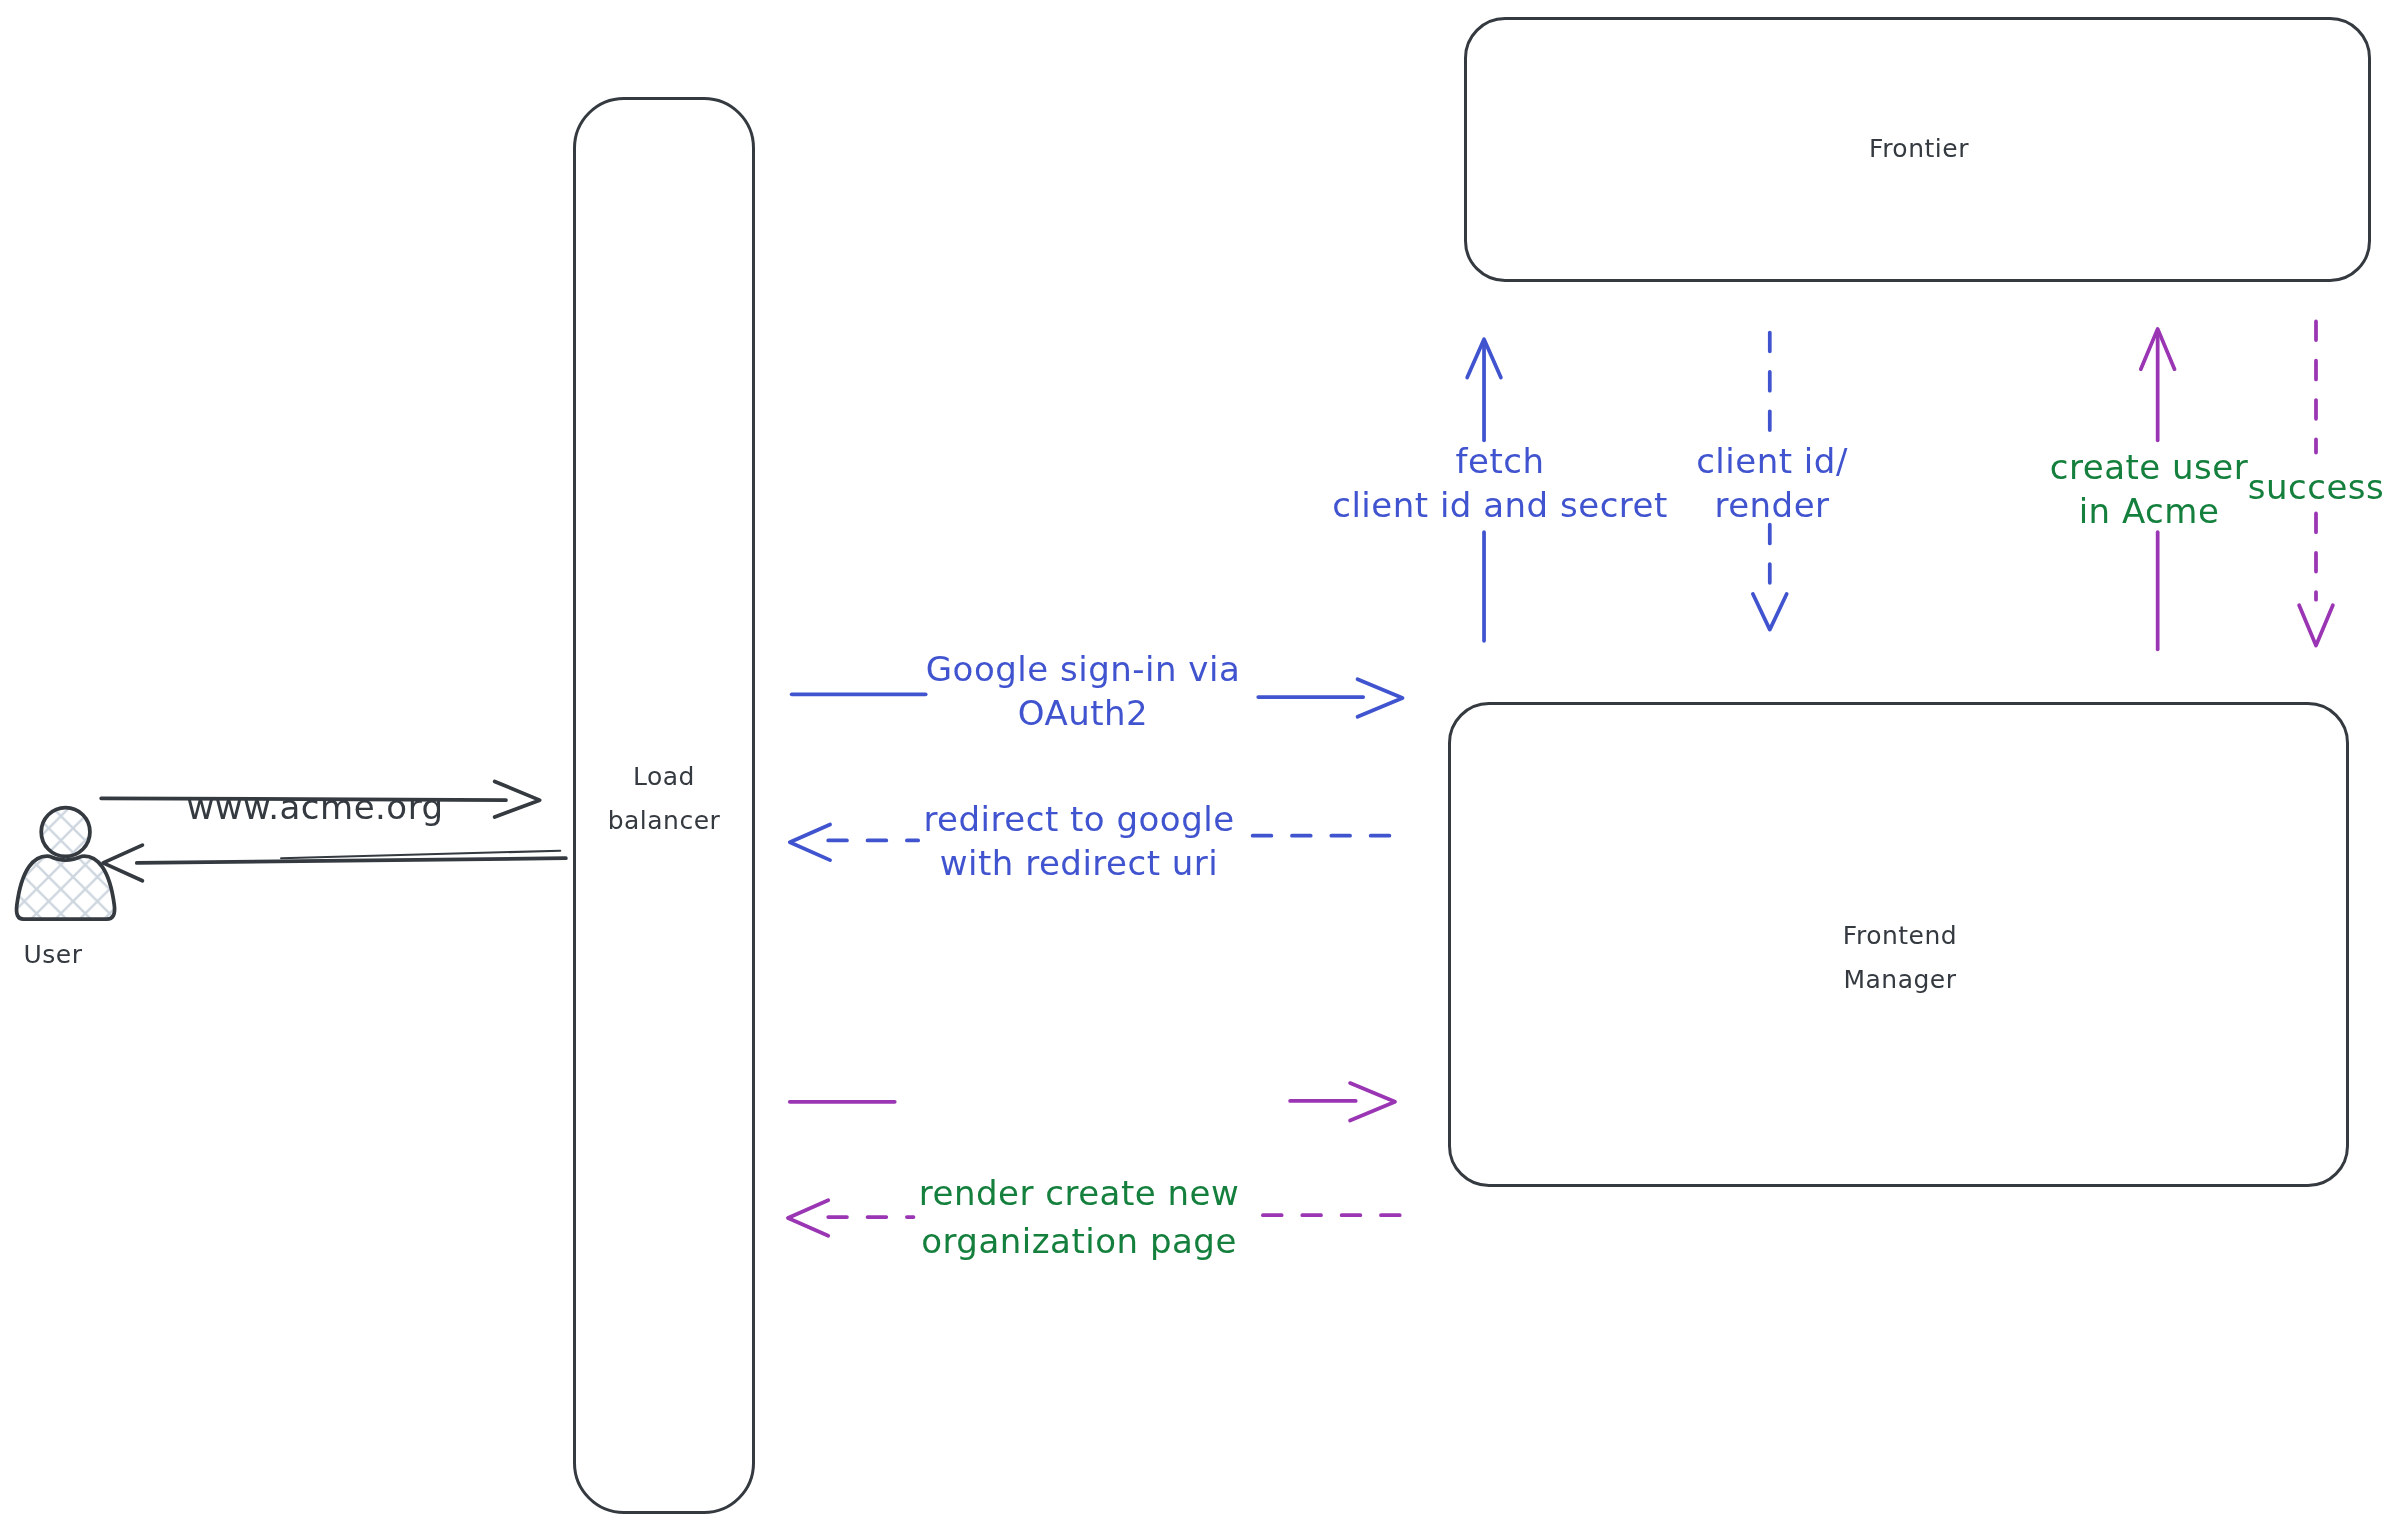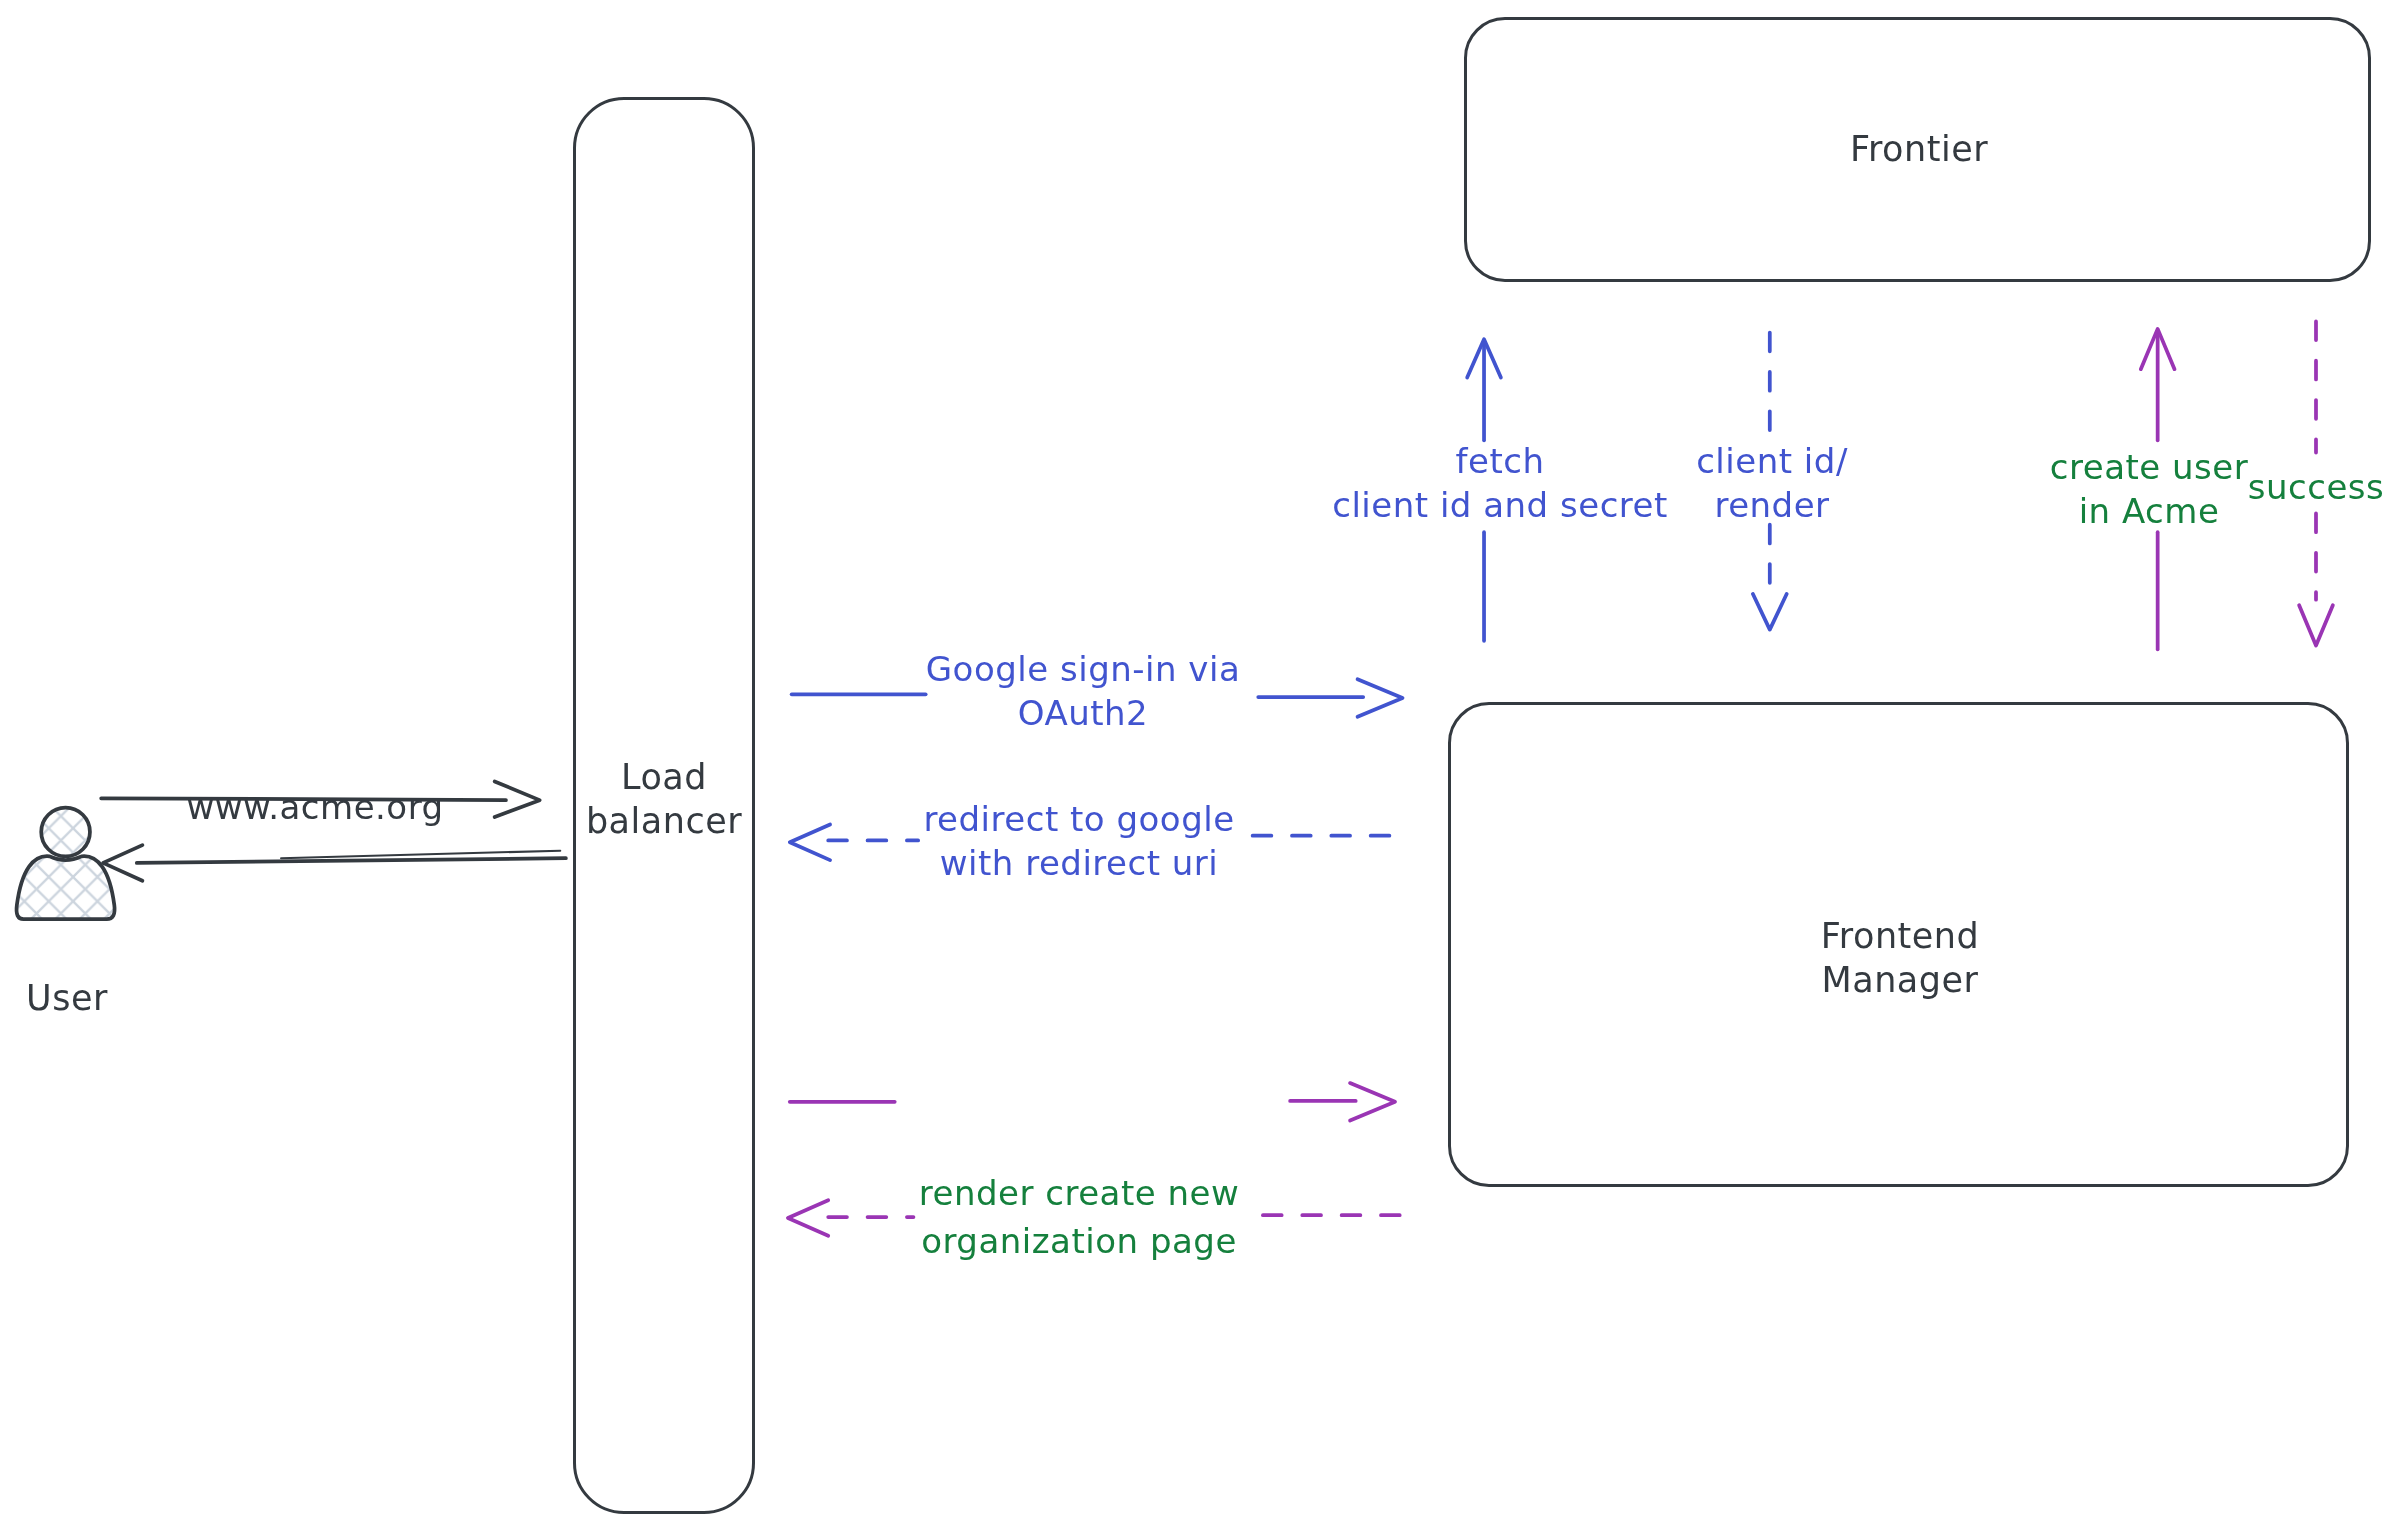--- a/index.html
+++ b/index.html
@@ -35,28 +35,28 @@
   .lbl {
     position: absolute;
     transform: translate(-50%, -50%);
     white-space: pre-line;
     text-align: center;
     font-size: 34px;
     line-height: 44px;
     letter-spacing: 0.5px;
     color: #343a40;
   }
-  .lbl.node { font-size: 35px; }
+  .lbl.node { font-size: 25px; }
   .lbl.blue   { color: #4154cf; }
   .lbl.purple { color: #15803d; }
   
   #load-balancer-label    { left: 664px;  top: 799px; }
   #frontier-label         { left: 1919px; top: 149px; }
   #frontend-manager-label { left: 1900px; top: 958px; }
-  #user-label             { left: 67px;   top: 955px; margin-top: 43px; }
+  #user-label             { left: 53px;   top: 955px; }
   
   #lbl-www        { left: 315px;  top: 807px; }
   #lbl-signin     { left: 1083px; top: 691px; }
   #lbl-redirect   { left: 1079px; top: 841px; }
   #lbl-fetch      { left: 1480px; top: 483px; margin-left: 20px; }
   #lbl-clientid   { left: 1772px; top: 483px; }
   #lbl-createuser { left: 2149px; top: 489px; }
   #lbl-success    { left: 2316px; top: 487px; }
   #lbl-redirected { left: 1080px; top: 1102px; line-height: 45px; }
   #lbl-render     { left: 1079px; top: 1217px; line-height: 48px; }

